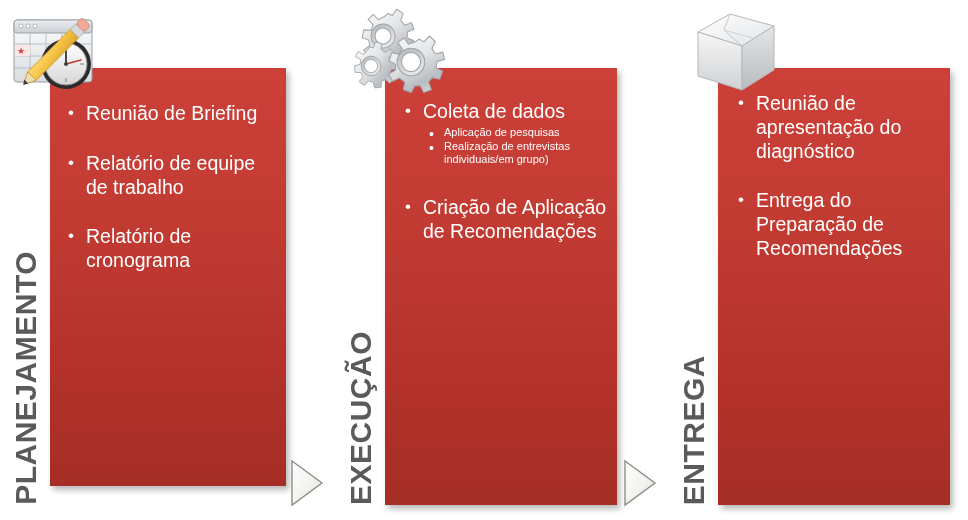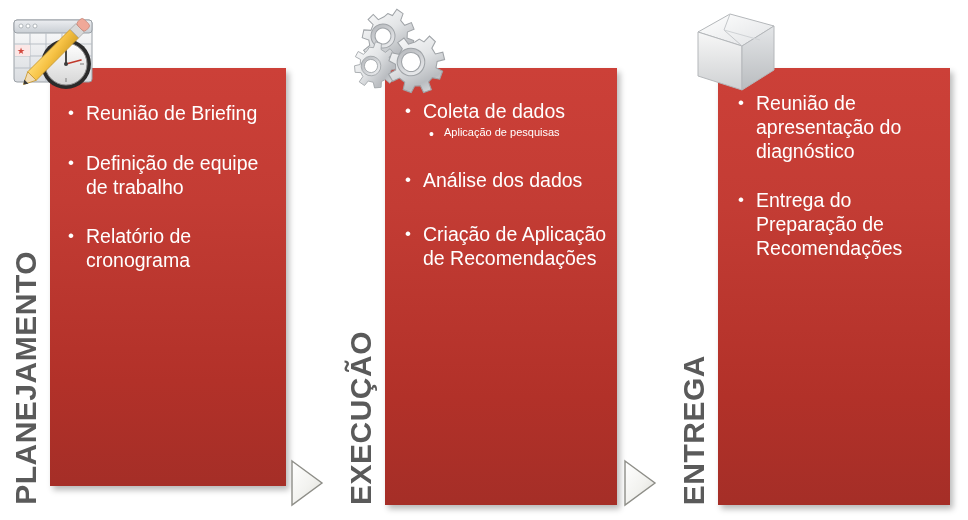--- a/index.html
+++ b/index.html
@@ -113,21 +113,21 @@
 
   <div class="phase phase-1">
 
     <div class="panel">
       <div class="bullets">
         <ul class="lvl1">
           <li>
             <span class="btxt">Reunião de Briefing</span>
           </li>
           <li>
-            <span class="btxt">Definição de equipe de trabalho</span>
+            <span class="btxt">Relatório de equipe de trabalho</span>
           </li>
           <li>
             <span class="btxt">Relatório de cronograma</span>
           </li>
         </ul>
       </div>
     </div>
 
     <div class="vlabel">
       <span>PLANEJAMENTO</span>
@@ -210,24 +210,22 @@
 
   <div class="phase phase-2">
 
     <div class="panel">
       <div class="bullets">
         <ul class="lvl1">
           <li>
             <span class="btxt">Coleta de dados</span>
             <ul class="lvl2">
               <li>Aplicação de pesquisas</li>
+              <li>Realização de entrevistas individuais/em grupo)</li>
             </ul>
-          </li>
-          <li>
-            <span class="btxt">Análise dos dados</span>
           </li>
           <li>
             <span class="btxt">Criação de Aplicação de Recomendações</span>
           </li>
         </ul>
       </div>
     </div>
 
     <div class="vlabel">
       <span>EXECUÇÃO</span>

